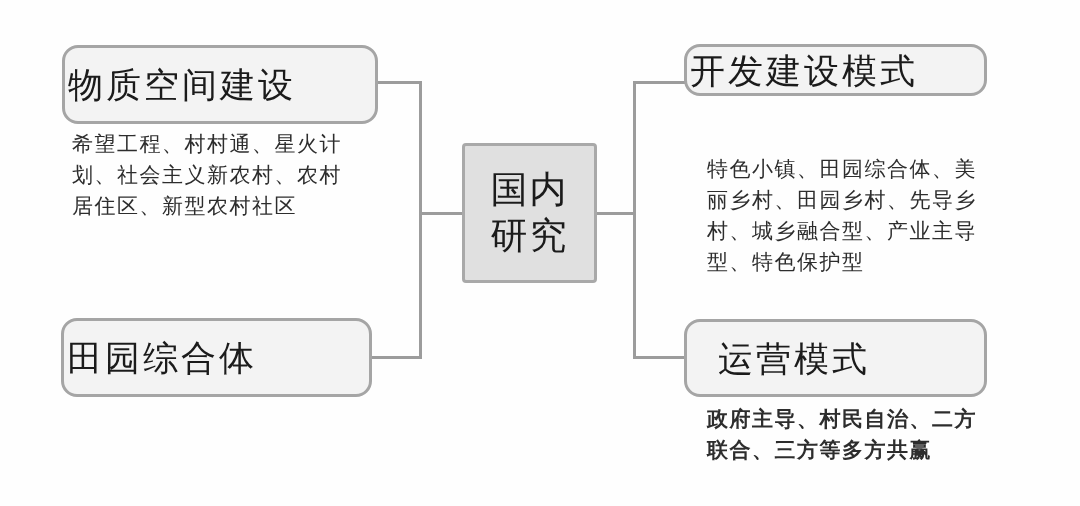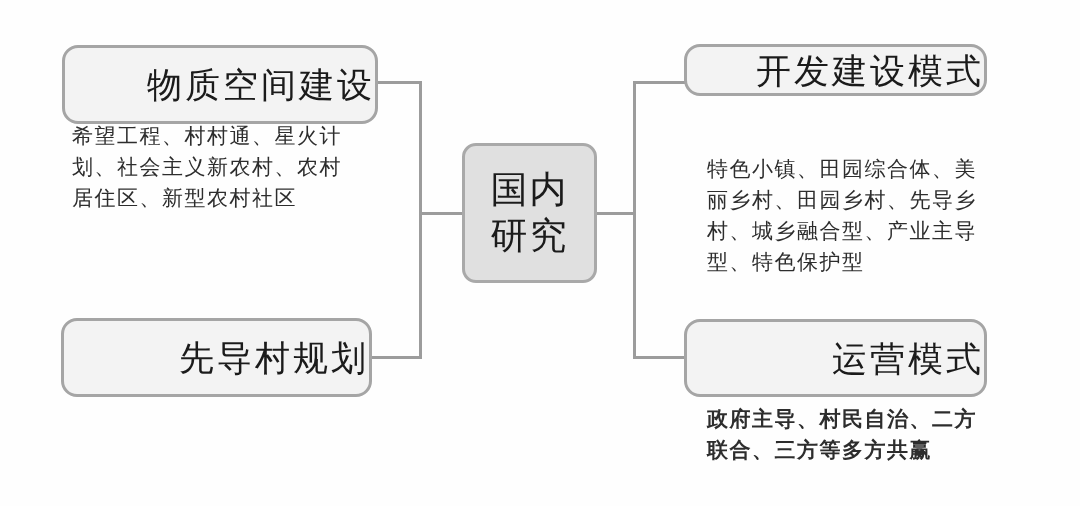--- a/index.html
+++ b/index.html
@@ -7,47 +7,47 @@
     --node-fill:#e0e0e0; --node-border:#a9a9a9; --title:#1b1b1b; --desc:#2d2d2d;
   }
   html,body{margin:0;padding:0;}
   body{font-family:"Liberation Sans",sans-serif;background:var(--bg);}
   .canvas{position:relative;width:1080px;height:506px;background:var(--bg);overflow:hidden;}
 
   .h-line{position:absolute;height:3px;background:var(--line);}
   .v-line{position:absolute;width:3px;background:var(--line);}
 
   .branch-box{
-    position:absolute;display:flex;align-items:center;justify-content:flex-end;
+    position:absolute;display:flex;align-items:center;justify-content:flex-start;
     background:var(--box-fill);border:3px solid var(--box-border);
     border-radius:16px;box-sizing:border-box;
   }
   .branch-title{
     font-size:35px;letter-spacing:3px;color:var(--title);
     white-space:nowrap;line-height:1;padding-left:3px;
   }
   .center-node{
     position:absolute;left:462px;top:143px;width:135px;height:140px;
     display:flex;align-items:center;justify-content:center;text-align:center;
     background:var(--node-fill);border:3px solid var(--node-border);
-    border-radius:14px;box-sizing:border-box;
+    border-radius:4px;box-sizing:border-box;
   }
   .center-label{
     font-size:37px;line-height:46px;letter-spacing:2px;color:var(--title);
     white-space:pre-line;
   }
   .desc{
     position:absolute;font-size:21px;line-height:31px;letter-spacing:1.5px;
     color:var(--desc);white-space:pre-line;
   }
   .box-tl{left:62px;top:45px;width:316px;height:79px;}
   .box-bl{left:61px;top:318px;width:311px;height:79px;}
   .box-tr{left:684px;top:44px;width:303px;height:52px;}
-  .box-br{left:684px;top:319px;width:303px;height:78px;}
-  .desc-tl{left:72px;top:120px;width:300px;}
+  .box-br{left:684px;top:319px;width:303px;height:78px;padding-left:28px;}
+  .desc-tl{left:72px;top:128px;width:300px;}
   .desc-tr{left:707px;top:124px;width:300px;margin-top:29px;}
   .desc-br{left:707px;top:403px;width:300px;font-weight:bold;}
 </style>
 </head>
 <body>
 
 <div class="canvas">
 
   <div class="v-line" style="left:419px;top:81px;height:278px;"></div>
   <div class="h-line" style="left:376px;top:81px;width:46px;"></div>
@@ -64,21 +64,21 @@
   </div>
 
   <div class="branch-box box-tl">
     <span class="branch-title">物质空间建设</span>
   </div>
   <div class="desc desc-tl">希望工程、村村通、星火计
 划、社会主义新农村、农村
 居住区、新型农村社区</div>
 
   <div class="branch-box box-bl">
-    <span class="branch-title">先导村规划</span>
+    <span class="branch-title">田园综合体</span>
   </div>
 
   <div class="branch-box box-tr">
     <span class="branch-title">开发建设模式</span>
   </div>
   <div class="desc desc-tr">特色小镇、田园综合体、美
 丽乡村、田园乡村、先导乡
 村、城乡融合型、产业主导
 型、特色保护型</div>
 

